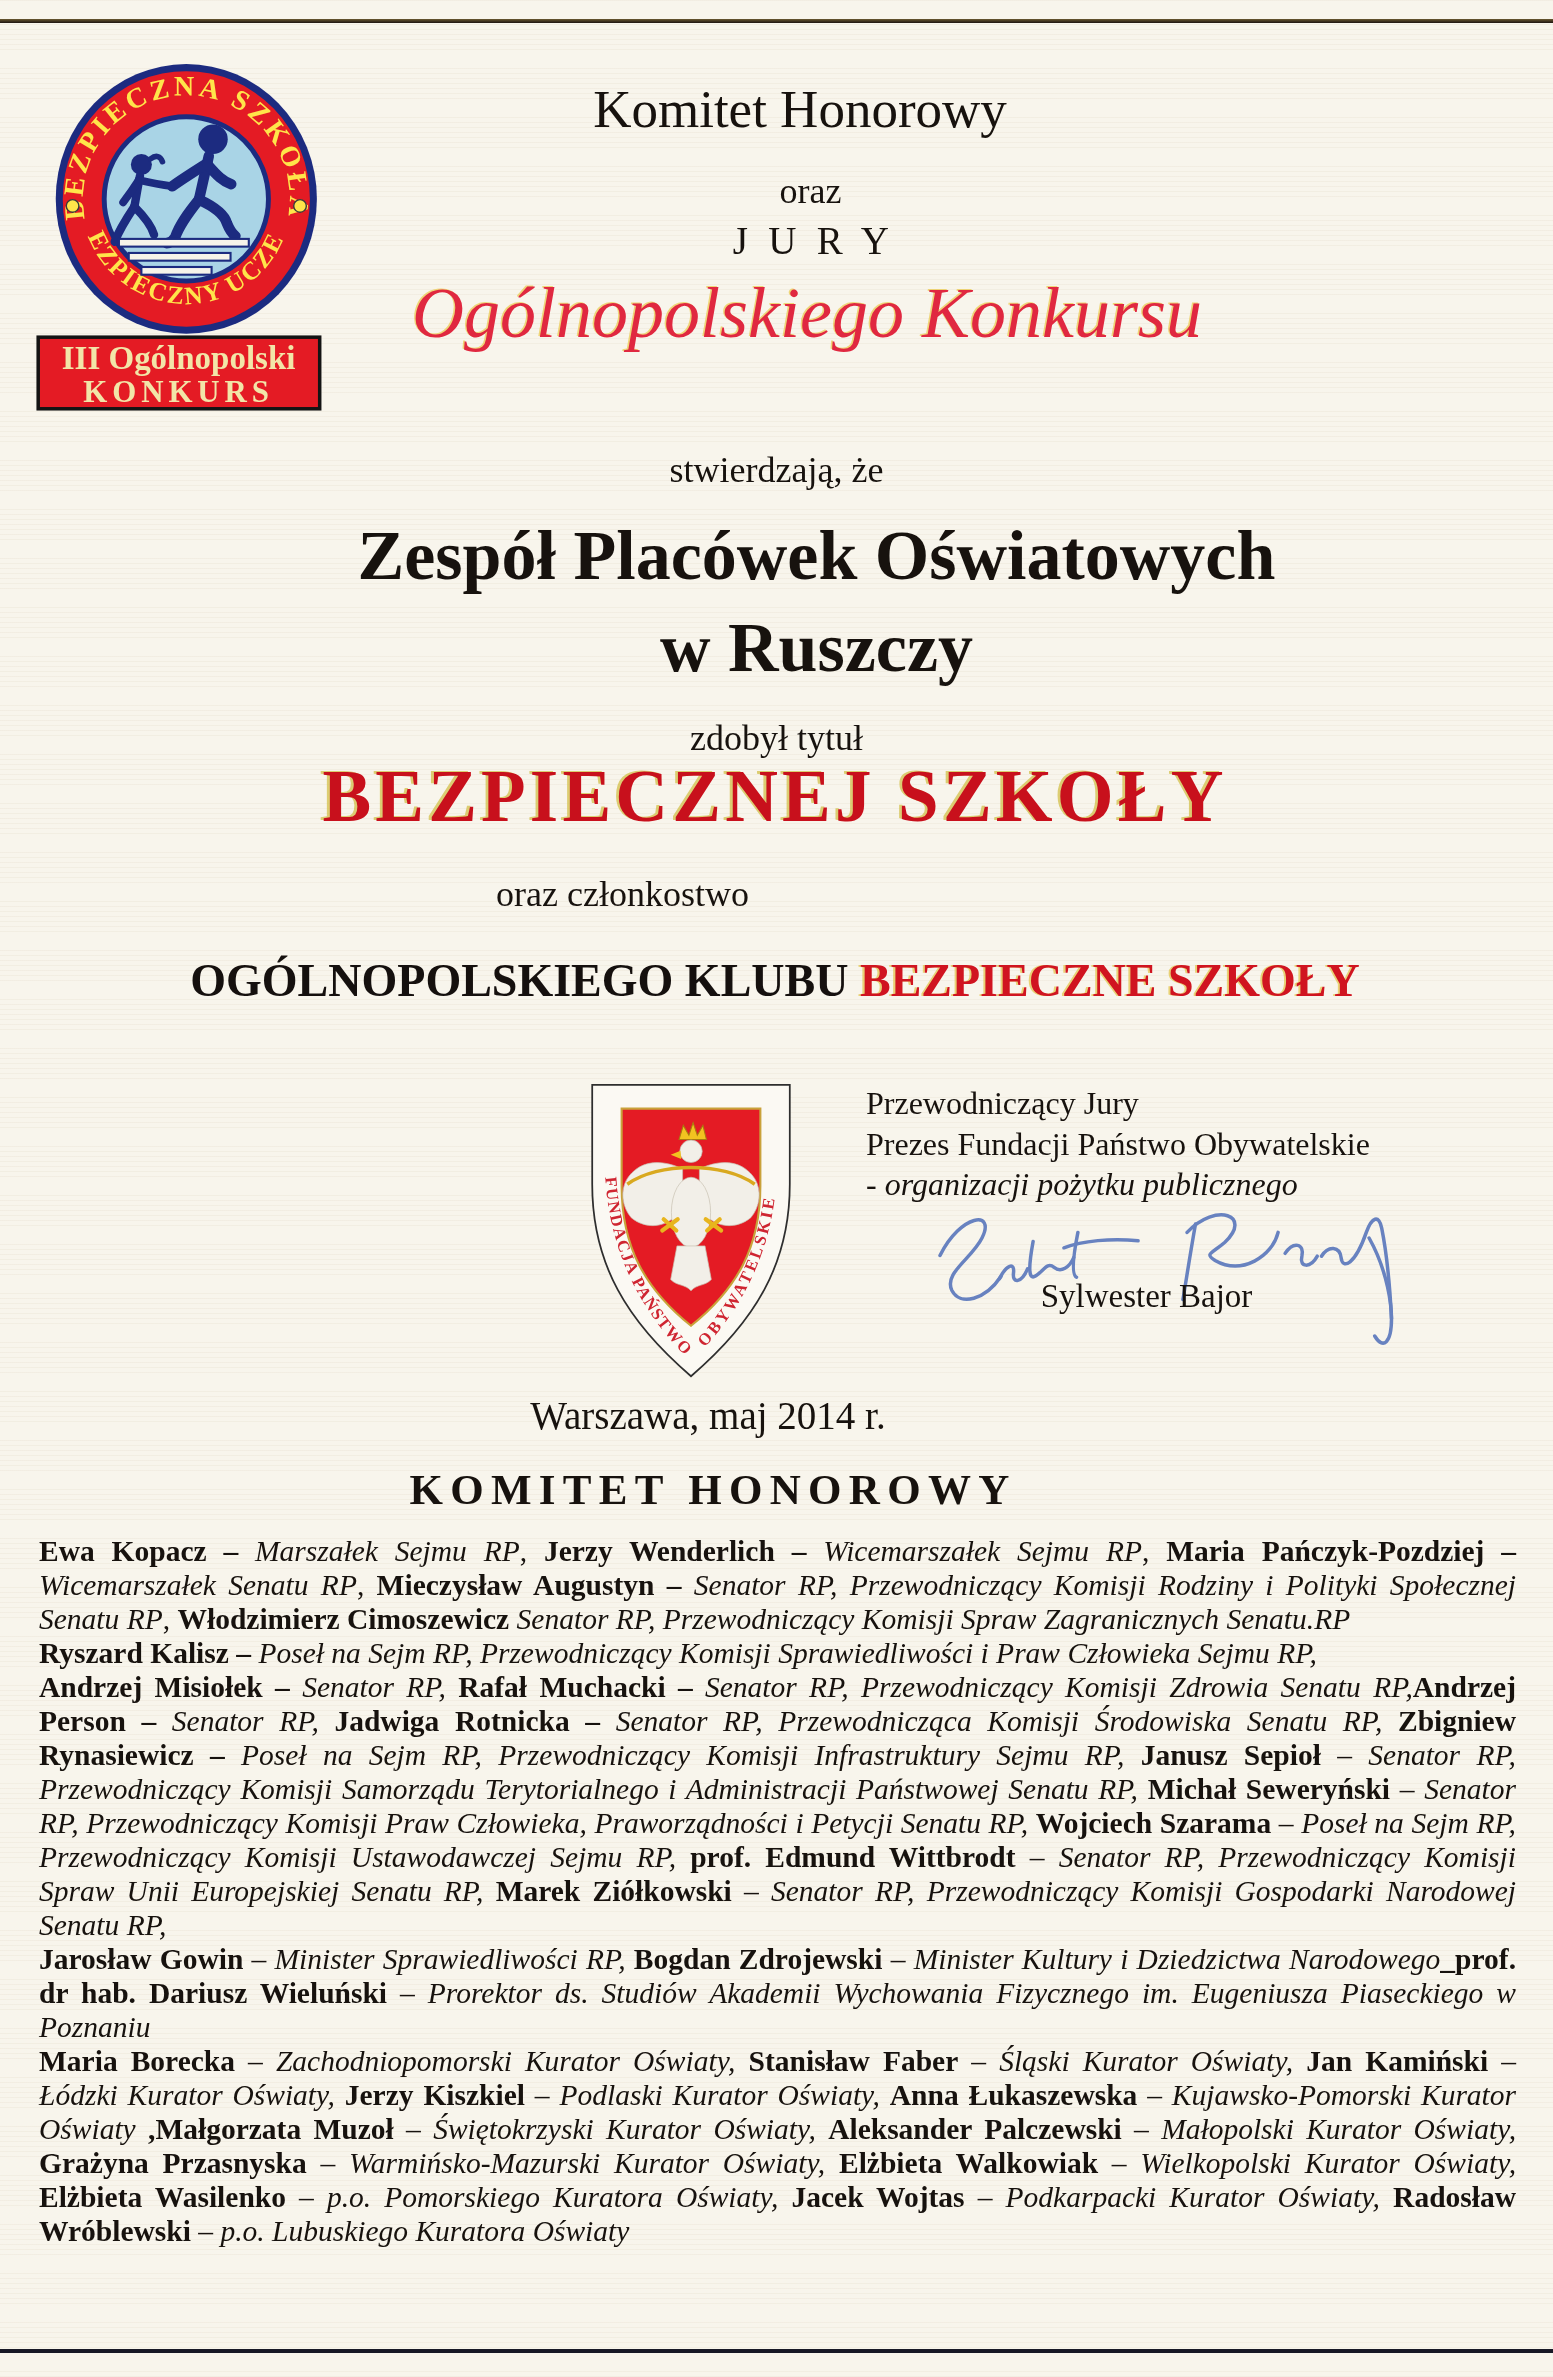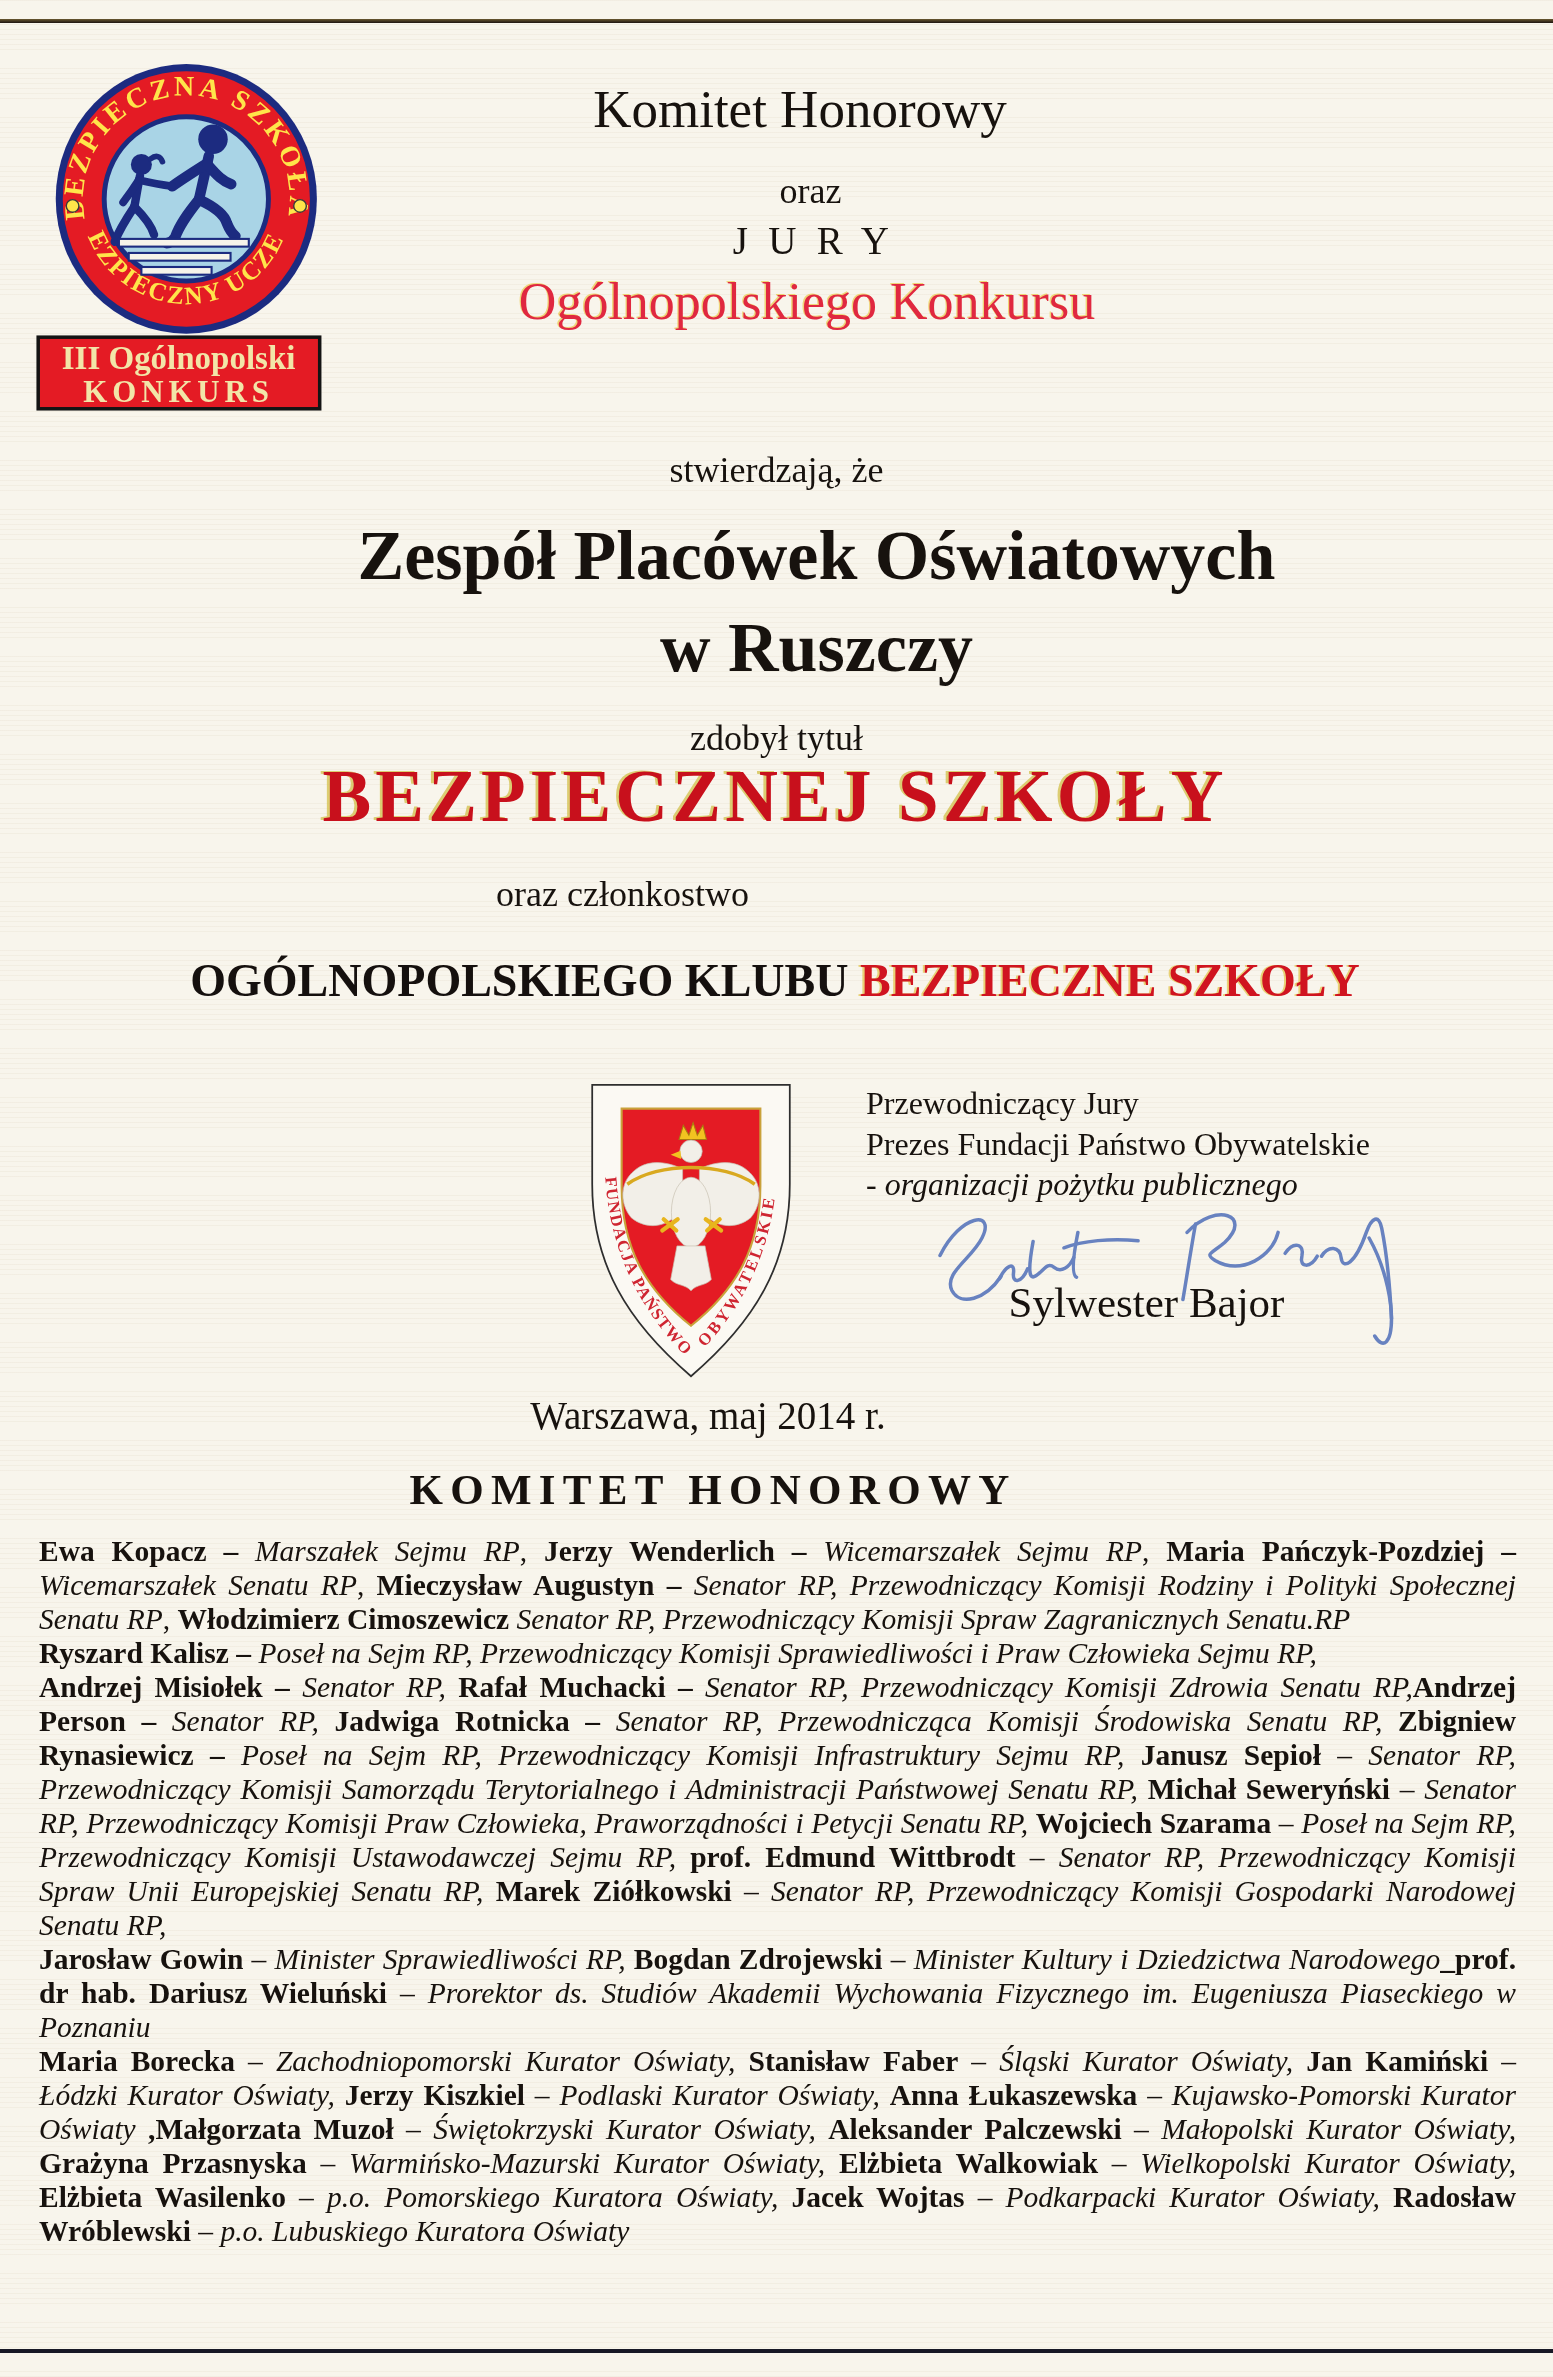--- a/index.html
+++ b/index.html
@@ -12,43 +12,43 @@
     font-family:"Liberation Serif","DejaVu Serif",serif;
     color:#17120e;
   }
   .abs{position:absolute;}
   .ctr{text-align:center;}
   .line{background:#1d1712;}
   
   .h-title{left:295px;top:79px;width:1010px;font-size:53px;}
   .h-oraz{left:295px;top:170px;width:1031px;font-size:36px;}
   .h-jury{left:295px;top:218px;width:1052px;font-size:39px;letter-spacing:.52em;}
-  .h-contest1{left:295px;top:272px;width:1024px;font-size:52px;color:#e02840;
-              text-shadow:-1.4px -1.4px 0 rgba(233,196,60,.65);}
+  .h-contest1{left:295px;top:272px;width:1024px;font-size:72px;color:#e02840;
+              text-shadow:-1.4px -1.4px 0 rgba(233,196,60,.65);font-style:italic;}
   .h-contest2{left:239px;top:340px;width:1136px;font-size:55px;font-weight:bold;font-style:italic;color:#bf1722;
               text-shadow:0 2.1px 0 rgba(233,196,60,.4);}
   .statement{left:0;top:449px;width:1553px;font-size:36px;}
   .school{left:0;width:1553px;font-weight:bold;font-size:70px;padding-left:40px;}
   .school1{top:516px;}
   .school2{top:608px;}
   .achieved{left:0;top:717px;width:1553px;font-size:36px;}
   .award-title{left:0;top:755px;width:1550px;font-size:73px;font-weight:bold;color:#c8101c;
                letter-spacing:4.2px;text-shadow:-2.8px -0.7px 0 rgba(208,188,62,.7);}
   .membership{left:0;top:873px;width:1245px;font-size:36px;}
   .club{left:0;top:954px;width:1550px;font-size:46px;font-weight:bold;}
   .club .prefix{color:#15100e;}
   .club .name{color:#d01420;text-shadow:-2.1px 0 0 rgba(225,190,55,.65);}
   
   .sig-block{left:866px;top:1084px;width:561px;}
   .sig-role{position:absolute;left:0;width:561px;text-align:left;font-size:32px;line-height:39px;}
   .sig-r1{top:0;}
   .sig-r2{top:41px;}
   .sig-r3{top:81px;font-style:italic;}
   .sig-svg{position:absolute;left:35px;top:98px;}
-  .sig-name{position:absolute;left:0;top:194px;width:561px;text-align:center;font-size:43px;}
+  .sig-name{position:absolute;left:0;top:194px;width:561px;text-align:center;font-size:33px;}
   .date-line{left:0;top:1393px;width:1416px;font-size:39px;}
   
   .committee-heading{left:0;top:1465px;width:1426px;font-size:43px;font-weight:bold;letter-spacing:.17em;}
   .committee-body{left:39px;top:1534px;width:1477px;font-size:29.5px;line-height:34px;text-align:justify;}
   .committee-body p{margin:0;padding:0;}
   .seg-b{font-weight:bold;}
   .seg-i{font-style:italic;}
 </style>
 </head>
 <body>

